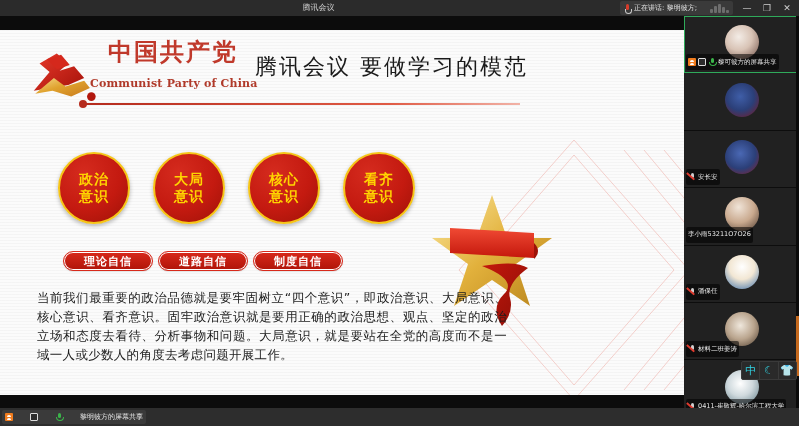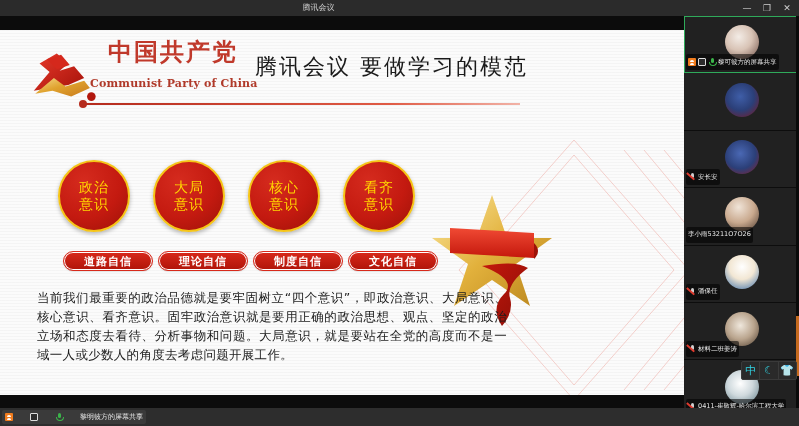--- a/index.html
+++ b/index.html
@@ -81,26 +81,26 @@
     content:""; position:absolute; left:-6px; top:-3px; width:8px; height:8px;
     border-radius:50%; background:#b52b1d;
   }
 
   
   .wm { position:absolute; right:-40px; top:90px; width:300px; height:300px; opacity:.65;}
 
   
   .circles { position:absolute; left:58px; top:122px; width:400px; height:86px; }
   .circ {
-    position:absolute; top:8px; width:72px; height:72px; border-radius:50%;
+    position:absolute; top:0; width:72px; height:72px; border-radius:50%;
     background:radial-gradient(circle at 35% 28%, #d52b1e 0%, #c41a10 55%, #9e1208 100%);
     border:2px solid #f5c518;
     box-shadow:0 2px 4px rgba(0,0,0,.28);
     display:flex; flex-direction:column; align-items:center; justify-content:center;
-    color:#ffd400; font-weight:normal; font-size:14px; line-height:17px; letter-spacing:1px;
+    color:#ffd400; font-weight:bold; font-size:14px; line-height:17px; letter-spacing:1px;
   }
   .circ:nth-child(1){ left:0; }
   .circ:nth-child(2){ left:95px; }
   .circ:nth-child(3){ left:190px; }
   .circ:nth-child(4){ left:285px; }
 
   
   .pills { position:absolute; left:56px; top:222px; width:420px; height:20px;}
   .pill {
     position:absolute; top:0; width:88px; height:18px; border-radius:9px;
@@ -191,20 +191,31 @@
   #stage-bottom-fill{
     position:absolute; left:0; top:379px; width:684px; height:29px; background:#0c0c0c;
   }
 </style>
 </head>
 <body>
 
 <div id="titlebar">
   <div class="win-title">腾讯会议</div>
 
+  <div id="speaking-pill">
+    <span class="mic"></span>
+    <span class="sp-text">正在讲话: 黎明彼方;</span>
+    <span class="wave">
+      <i style="height:4px"></i>
+        <i style="height:7px"></i>
+        <i style="height:9px"></i>
+        <i style="height:6px"></i>
+        <i style="height:3px"></i>
+    </span>
+  </div>
 
   <div class="win-btns">
     <div>—</div>
     <div>❐</div>
     <div>✕</div>
   </div>
 </div>
 
 <div id="stage">
   <div id="slide">
@@ -277,24 +288,23 @@
         <span>核心</span>
         <span>意识</span>
       </div>
       <div class="circ">
         <span>看齐</span>
         <span>意识</span>
       </div>
     </div>
 
     <div class="pills">
+      <div class="pill">理论自信</div>
       <div class="pill">道路自信</div>
-      <div class="pill">理论自信</div>
       <div class="pill">制度自信</div>
-      <div class="pill">文化自信</div>
     </div>
 
     <div class="body-text">当前我们最重要的政治品德就是要牢固树立“四个意识”，即政治意识、大局意识、核心意识、看齐意识。固牢政治意识就是要用正确的政治思想、观点、坚定的政治立场和态度去看待、分析事物和问题。大局意识，就是要站在全党的高度而不是一域一人或少数人的角度去考虑问题开展工作。</div>
   </div>
   <div id="stage-bottom-fill"></div>
 </div>
 
 <div id="rail">
 
   <div class="tile active">

